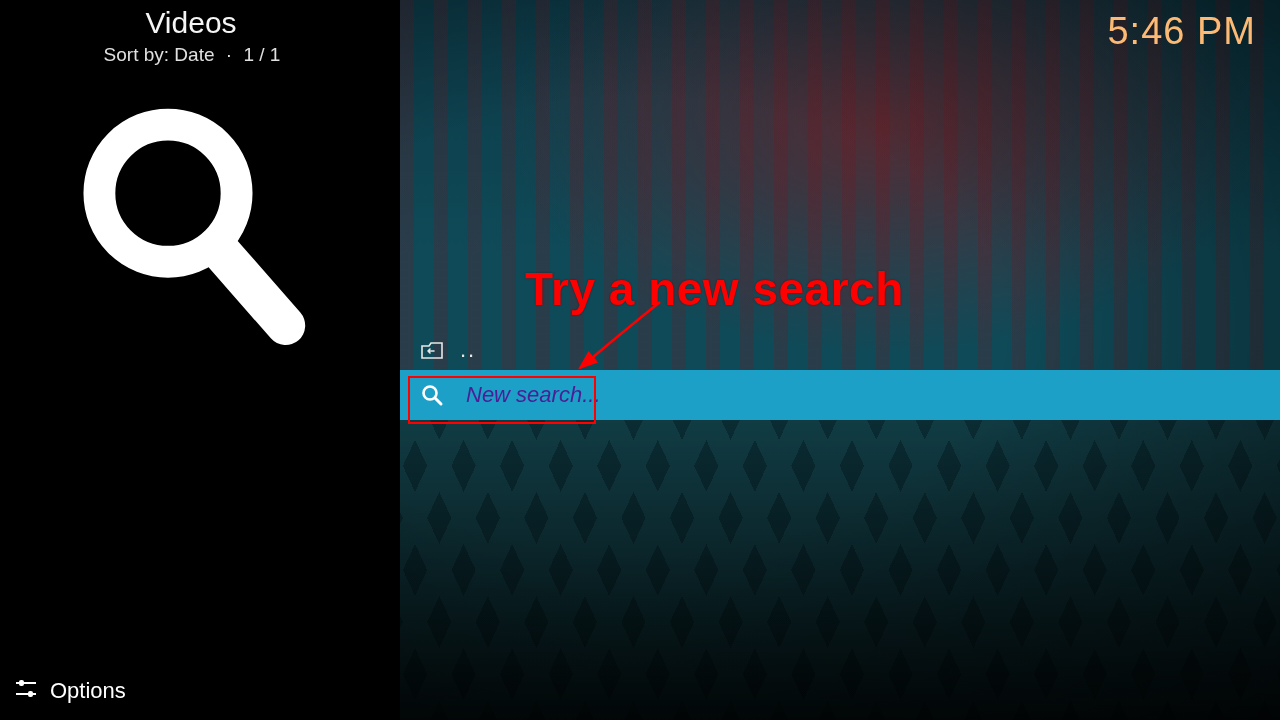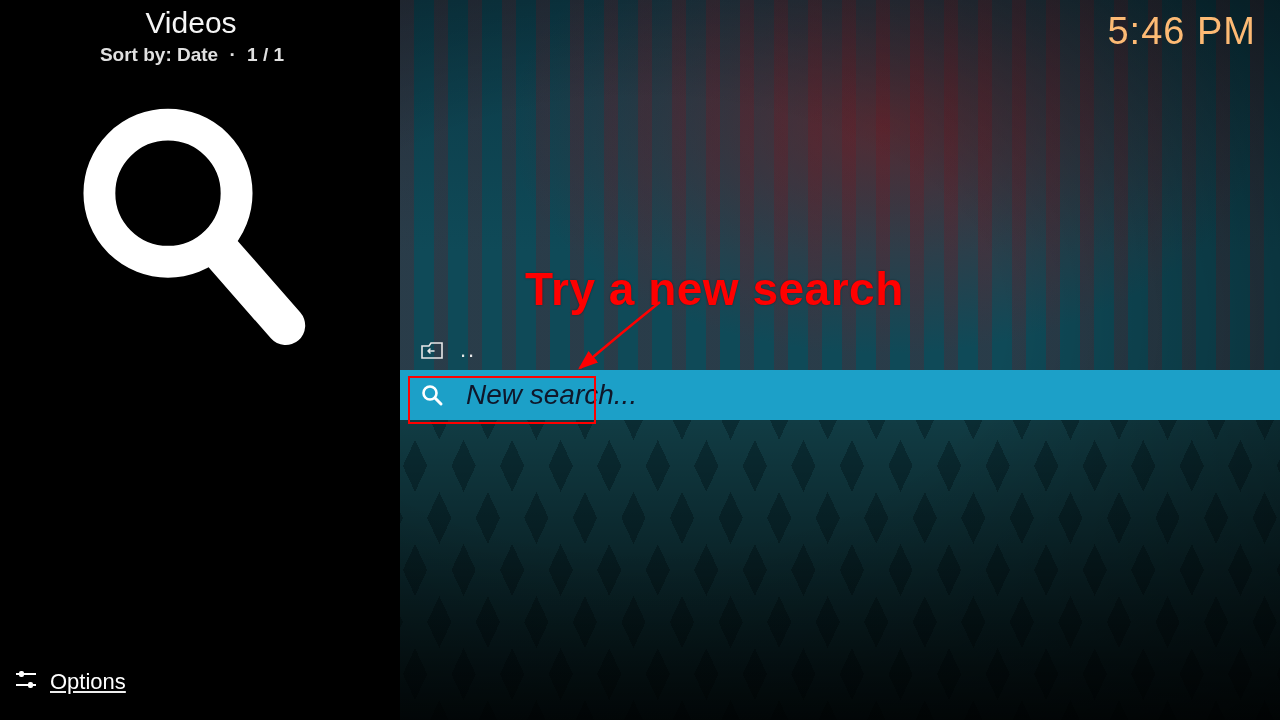--- a/index.html
+++ b/index.html
@@ -7,27 +7,27 @@
   body { position: relative; background: #000; color: #eee; }
 
   
   .sidebar {
     position: absolute; left: 0; top: 0; width: 364px; height: 720px;
     background: linear-gradient(to right, #000 0%, #000 85%, rgba(0,0,0,0.9) 100%);
     z-index: 4;
     text-align: center;
   }
   .sidebar-title { font-size: 30px; font-weight: 300; color: #f5f5f5; padding: 6px 0 0 18px; }
-  .sidebar-sub { font-size: 19px; font-weight: 700; color: #e0e0e0; padding: 4px 0 0 20px; }
+  .sidebar-sub { font-size: 19px; font-weight: 400; color: #e0e0e0; padding: 4px 0 0 20px; }
   .big-search-icon { position: absolute; left: 70px; top: 90px; }
   .big-search-icon svg { width: 245px; height: 270px; }
 
   .options-row {
-    position: absolute; left: 14px; bottom: 25px; display: flex; align-items: center;
-    gap: 12px; cursor: pointer; text-decoration: underline;
+    position: absolute; left: 14px; bottom: 16px; display: flex; align-items: center;
+    gap: 12px; cursor: pointer;
   }
   .options-row .opt-label { font-size: 22px; color: #fff; }
 
   
   .main {
     position: absolute; left: 400px; top: 0; width: 880px; height: 720px;
     overflow: hidden; z-index: 1;
   }
   .bg-top {
     position: absolute; left: 0; top: 0; right: 0; height: 420px;
@@ -63,21 +63,21 @@
   .list { position: absolute; left: 400px; top: 330px; width: 880px; z-index: 3; }
   .row {
     display: flex; align-items: center; height: 48px; padding-left: 20px; gap: 16px;
     cursor: pointer;
   }
   .row.parent { height: 40px; }
   .row.parent .dots { font-size: 22px; color: #e8e8e8; letter-spacing: 2px; }
   .row.selected {
     background: #1ca0c8; color: #fff; height: 50px;
   }
-  .row.selected .ns-label { color: #0f172a; font-style: italic; font-size: 28px; padding-left: 6px; }
+  .row.selected .ns-label { color: #4c1d95; font-style: italic; font-size: 22px; padding-left: 6px; }
   .row .ns-label { color: #fff; font-style: italic; font-size: 22px; }
 
   
   .folder-back svg { width: 24px; height: 20px; display:block; }
 
   
   .row .mini-search svg { width: 24px; height: 24px; display:block; }
 
   
   .anno-text {

